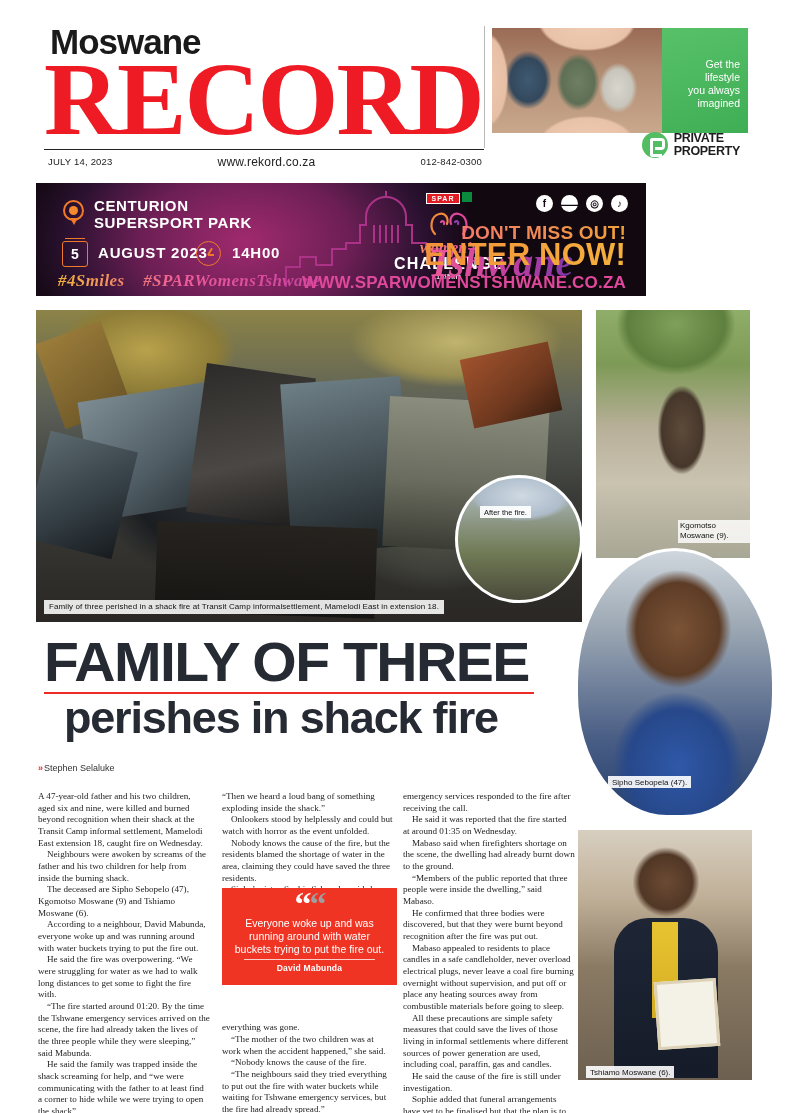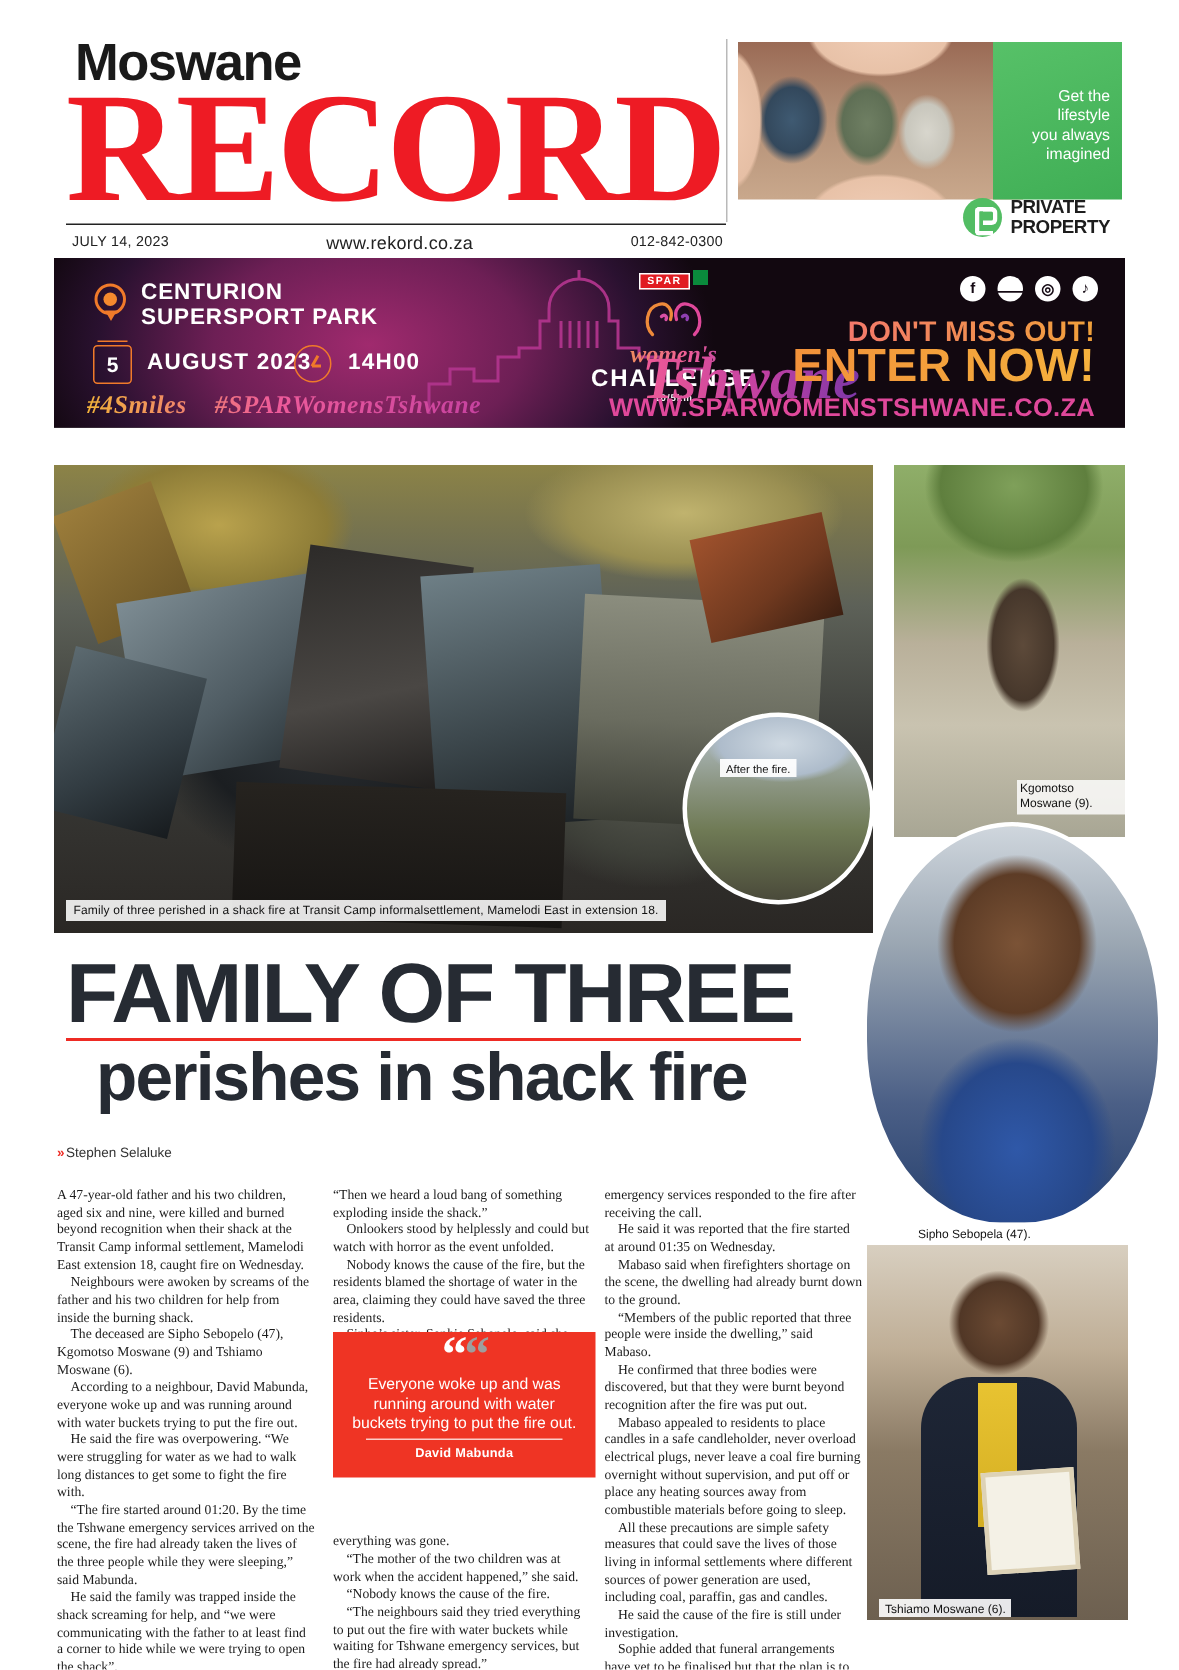--- a/index.html
+++ b/index.html
@@ -67,21 +67,21 @@
     border:3px solid #fff; border-right:none; border-radius:3px 0 0 3px;
   }
   .ppad-logo::before {
     content:""; position:absolute; left:13px; top:6px; width:7px; height:6px;
     border:3px solid #fff; border-left:none; border-radius:0 4px 4px 0;
   }
   .ppad-brandtext { font-size:12.5px; font-weight:700; line-height:1.03; color:#1d1d1d; letter-spacing:-0.3px; }
 
   
   .spar {
-    position:absolute; left:36px; top:172px; width:714px; height:113px;
+    position:absolute; left:36px; top:183px; width:610px; height:113px;
     overflow:hidden; color:#fff;
     background:
       radial-gradient(ellipse 230px 150px at 210px 58px, #a02a6e 0%, #6d1f55 45%, #2a1130 78%, #120810 100%),
       radial-gradient(ellipse 200px 140px at 520px 50px, #5d1c45 0%, #2a1028 55%, #0d060c 100%),
       linear-gradient(90deg,#150a14 0%, #3a1636 25%, #6b2254 45%, #2a1028 62%, #0c060b 100%);
   }
   .spar-pin {
     position:absolute; left:27px; top:17px; width:22px; height:26px;
   }
   .spar-pin .pin-outer {
@@ -229,21 +229,21 @@
     background:rgba(255,255,255,0.92); color:#111; font-size:7.5px; padding:1.5px 4px;
   }
   .inset-sipho {
     left:575px; top:548px; width:200px; height:270px; border-radius:50% 50% 46% 46%; z-index:5;
     background:
       radial-gradient(ellipse 72px 80px at 100px 78px, #7b5336 0%, #5d3c26 58%, rgba(93,60,38,0) 74%),
       radial-gradient(ellipse 84px 95px at 100px 215px, #2f58a8 0%, #27488a 60%, rgba(39,72,138,0) 78%),
       linear-gradient(180deg,#cfd6dd 0%, #9aa6b2 30%, #4b5f86 70%, #26406e 100%);
   }
   .cap-sipho {
-    position:absolute; left:608px; top:816px; z-index:7;
+    position:absolute; left:608px; top:776px; z-index:7;
     background:rgba(255,255,255,0.9); color:#111; font-size:8px; padding:1.5px 4px;
   }
 
   .photo-kgomotso {
     position:absolute; left:596px; top:310px; width:154px; height:248px; overflow:hidden;
     background:
       radial-gradient(ellipse 70px 60px at 80px 14px, #7fa05a 0%, #5f7f3e 70%, rgba(95,127,62,0) 85%),
       radial-gradient(ellipse 34px 62px at 86px 120px, #5d4a3a 0%, #46372b 60%, rgba(70,55,43,0) 72%),
       linear-gradient(180deg,#8fae69 0%, #7e9a57 22%, #b9b09a 48%, #c9c3b0 70%, #a8a694 100%);
   }

